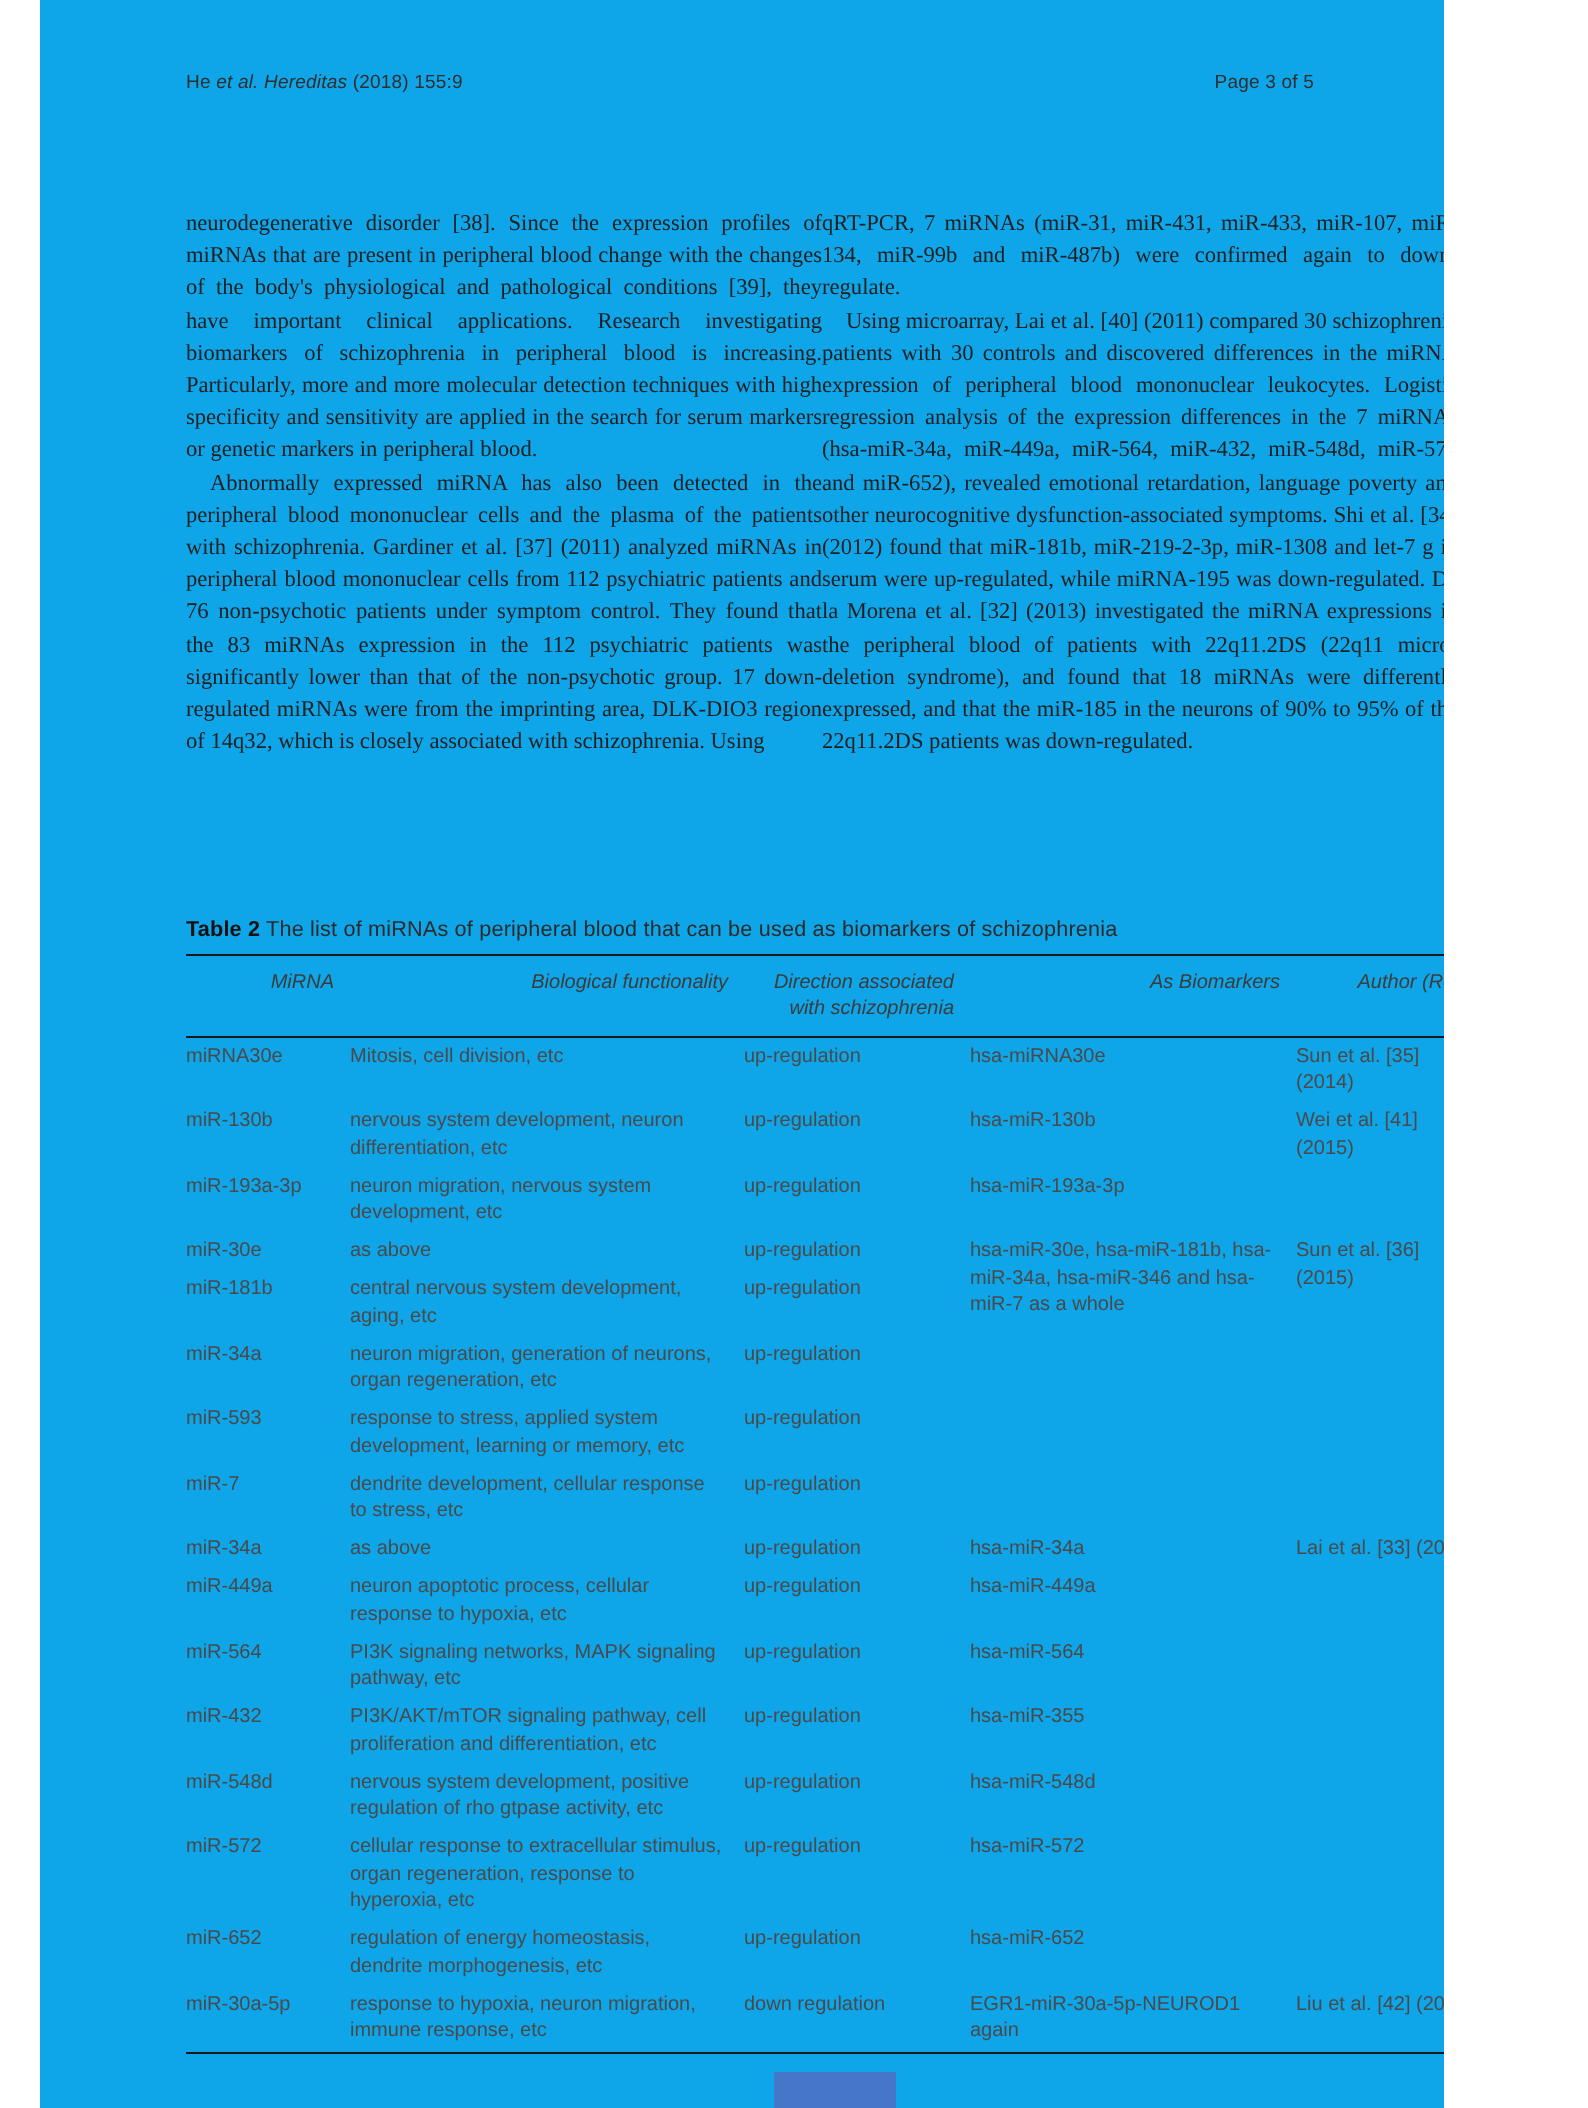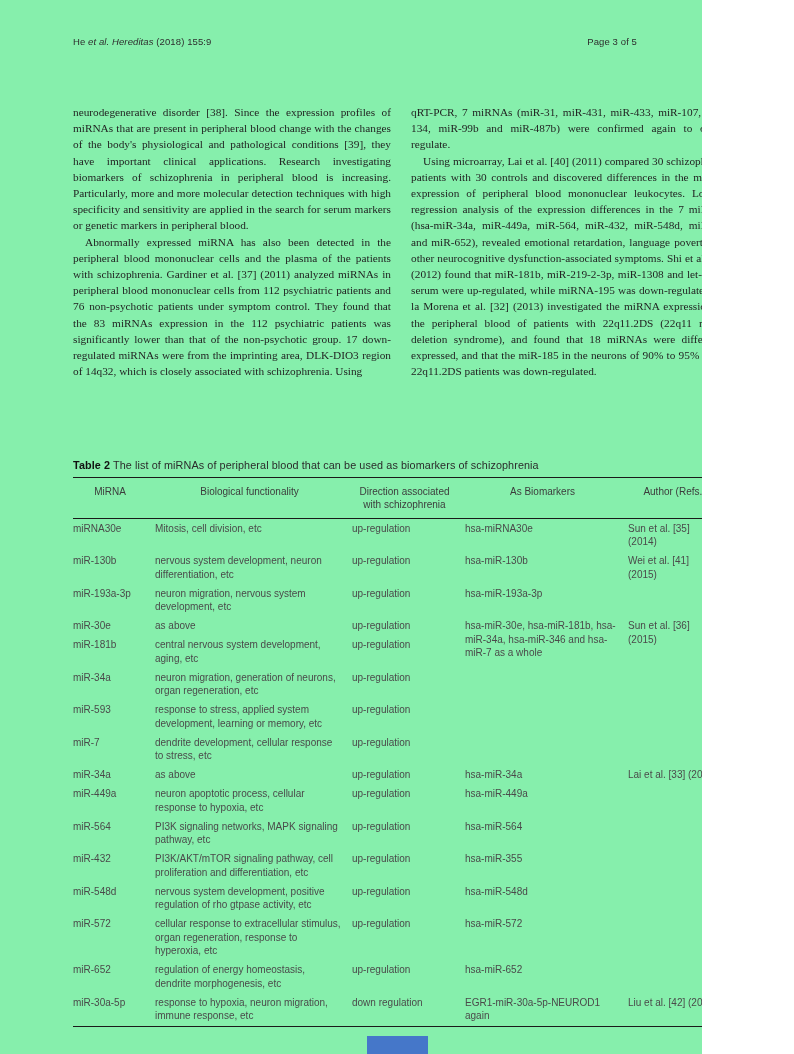--- a/index.html
+++ b/index.html
@@ -1,42 +1,42 @@
 <!DOCTYPE html>
 <html><head>
 <meta charset="utf-8">
 <style>
   * { margin: 0; padding: 0; box-sizing: border-box; }
   html, body { background: #ffffff; }
   .page {
     position: relative;
     width: 702px;
     height: 1054px;
-    background: #86efac;
+    background: #0ea5e9;
     overflow: hidden;
     font-family: "Liberation Serif", serif;
     color: #1f1f1f;
+    margin-left: 20px;
   }
   
   .running-header {
     position: absolute;
     left: 73px; right: 65px; top: 36px;
     display: flex; justify-content: space-between;
     font-family: "Liberation Sans", sans-serif;
     font-size: 9.5px; color: #2e2e2e;
     letter-spacing: 0.1px;
   }
   .running-header .ital { font-style: italic; }
   
   .columns {
     position: absolute;
     left: 73px; top: 104px;
     width: 656px;
     display: flex;
-    gap: 20px;
   }
   .col { width: 318px; }
   .col p {
     font-size: 11.3px;
     line-height: 16.2px;
     text-align: justify;
     color: #1f1f1f;
   }
   .col p.indented { text-indent: 12px; }
   
@@ -63,25 +63,26 @@
   }
   table.mirna-table col.c1 { width: 82px; }
   table.mirna-table col.c2 { width: 197px; }
   table.mirna-table col.c3 { width: 113px; }
   table.mirna-table col.c4 { width: 163px; }
   table.mirna-table col.c5 { width: 101px; }
   table.mirna-table th {
     font-weight: normal;
     font-size: 10px;
     line-height: 13px;
-    text-align: center;
+    text-align: right;
     vertical-align: top;
     padding: 7px 8px 7px 0;
     border-bottom: 1.2px solid #1a1a1a;
     color: #3c3c3c;
+    font-style: italic;
   }
   table.mirna-table td {
     font-size: 10px;
     line-height: 13.5px;
     vertical-align: top;
     text-align: left;
     padding: 2.5px 10px 3px 0;
     color: #4a4a4a;
   }
   

